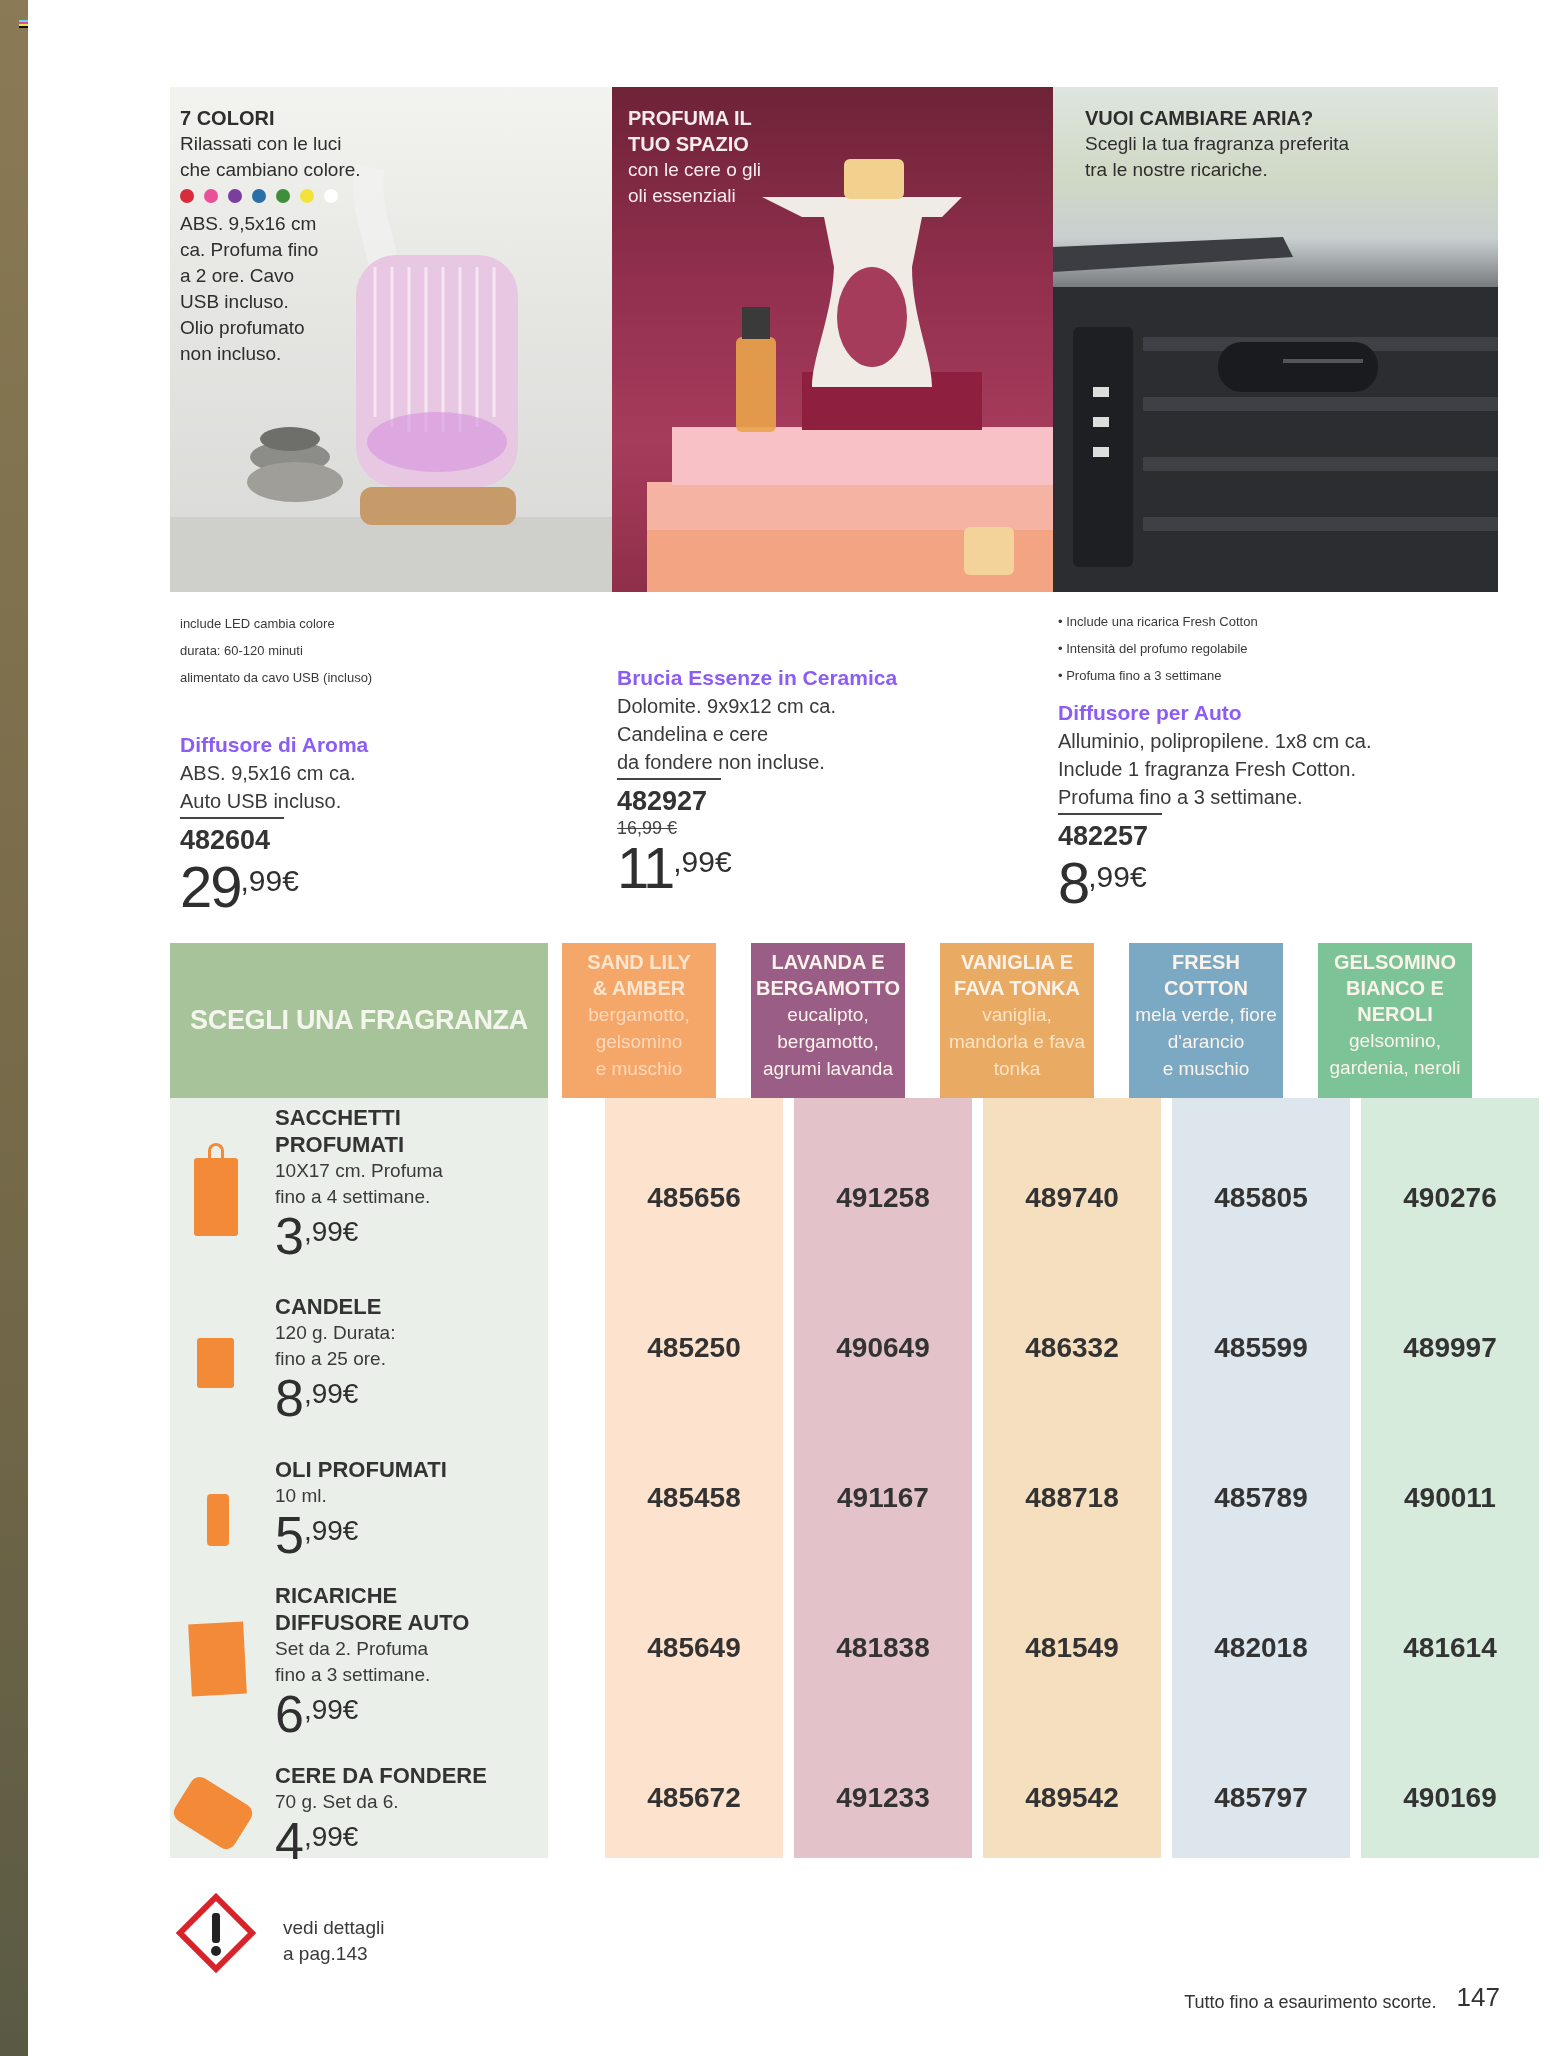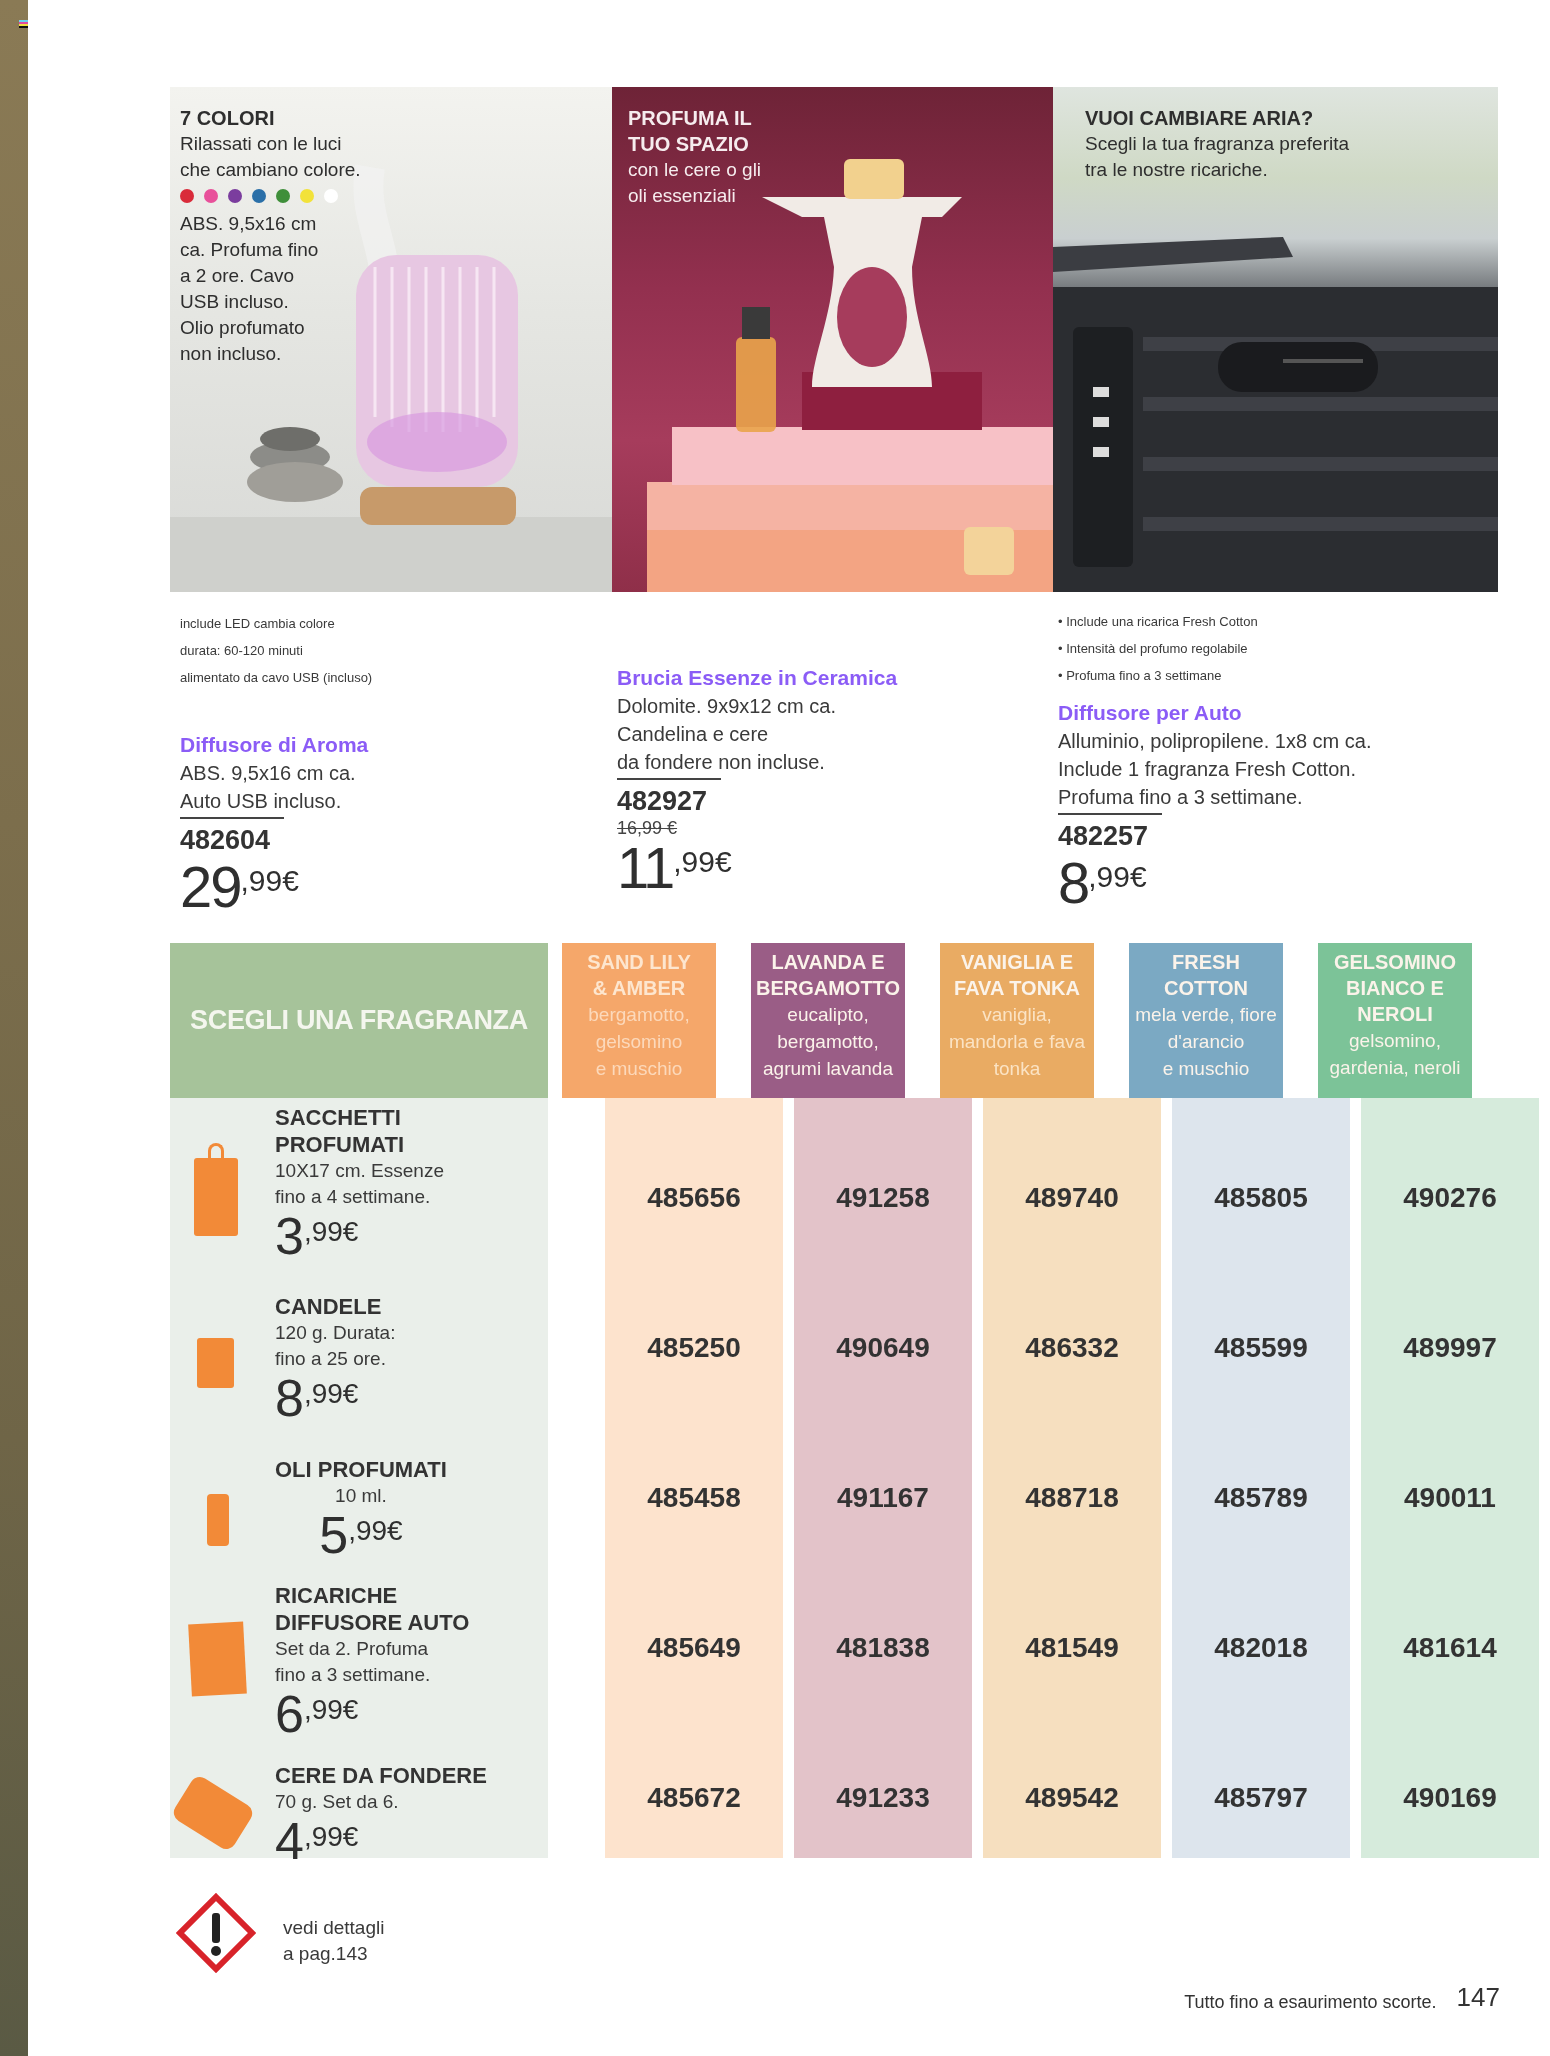--- a/index.html
+++ b/index.html
@@ -244,35 +244,35 @@
     </div>
 </div>
 
 <div class="left-b">
 
   <div class="icn" style="left:24px;top:60px;width:44px;height:78px;border-radius:3px;"></div>
   <div class="abs" style="left:38px;top:45px;width:10px;height:16px;border:3px solid #f28a38;border-bottom:none;border-radius:8px 8px 0 0;"></div>
   <div class="item" style="top:6px;">
     <div class="iname">SACCHETTI</div>
     <div class="iname">PROFUMATI</div>
-    <div class="idesc">10X17 cm. Essenze</div>
+    <div class="idesc">10X17 cm. Profuma</div>
     <div class="idesc">fino a 4 settimane.</div>
     <div class="iprice"><span class="big">3</span><span class="small">,99€</span></div>
   </div>
 
   <div class="icn" style="left:27px;top:240px;width:37px;height:50px;border-radius:3px;"></div>
   <div class="item" style="top:195px;">
     <div class="iname">CANDELE</div>
     <div class="idesc">120 g. Durata:</div>
     <div class="idesc">fino a 25 ore.</div>
     <div class="iprice"><span class="big">8</span><span class="small">,99€</span></div>
   </div>
 
   <div class="icn" style="left:37px;top:396px;width:22px;height:52px;border-radius:4px;"></div>
-  <div class="item" style="top:358px;text-align:center;">
+  <div class="item" style="top:358px;">
     <div class="iname">OLI PROFUMATI</div>
     <div class="idesc">10 ml.</div>
     <div class="iprice"><span class="big">5</span><span class="small">,99€</span></div>
   </div>
 
   <div class="icn" style="left:20px;top:525px;width:55px;height:72px;transform:rotate(-3deg);"></div>
   <div class="item" style="top:484px;">
     <div class="iname">RICARICHE</div>
     <div class="iname">DIFFUSORE AUTO</div>
     <div class="idesc">Set da 2. Profuma</div>

